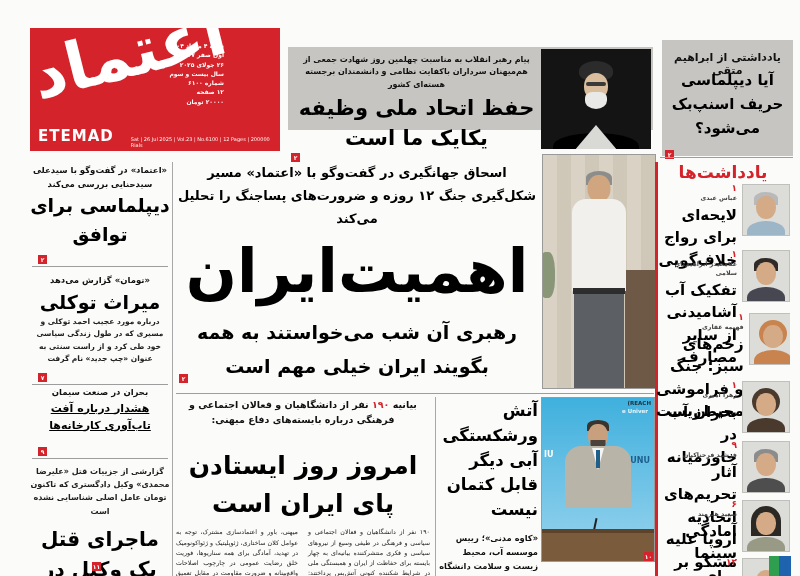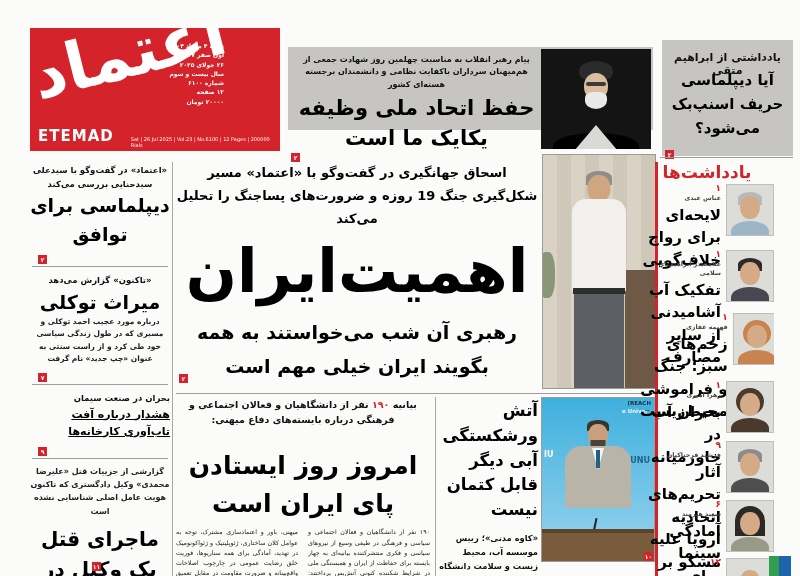--- a/index.html
+++ b/index.html
@@ -89,21 +89,21 @@
   .photo-m .lbl4{position:absolute;right:4px;top:58px;font-size:8px;color:#1d5e8c;font-weight:bold;}
   .photo-m .hair{position:absolute;left:50%;transform:translateX(-50%);top:22px;width:22px;height:11px;background:#3a332e;border-radius:50% 50% 0 0;}
   .photo-m .face{position:absolute;left:50%;transform:translateX(-50%);top:26px;width:20px;height:24px;background:#c9a07e;border-radius:46%;}
   .photo-m .beard{position:absolute;left:50%;transform:translateX(-50%);top:42px;width:15px;height:9px;background:#4a413a;border-radius:0 0 50% 50%;}
   .photo-m .suit{position:absolute;left:50%;transform:translateX(-50%);top:48px;width:66px;height:62px;background:#b9b4a8;border-radius:16px 16px 0 0;}
   .photo-m .shirt{position:absolute;left:50%;transform:translateX(-50%);top:50px;width:12px;height:22px;background:#f4f4f2;clip-path:polygon(0 0,100% 0,50% 100%);}
   .photo-m .tie{position:absolute;left:50%;transform:translateX(-50%);top:52px;width:4px;height:18px;background:#1f5f8a;}
   .photo-m .podium{position:absolute;left:0;bottom:0;width:100%;height:28px;background:#7a5c3c;border-top:4px solid #5d432a;}
   .photo-m .mic{position:absolute;left:46%;bottom:28px;width:1.5px;height:15px;background:#222;transform:rotate(12deg);}
   
-  .sidebar{left:640px;top:160px;width:134px;height:416px;overflow:hidden;}
+  .sidebar{left:656px;top:160px;width:134px;height:416px;overflow:hidden;}
   .sb-title{position:absolute;left:0;right:0;top:2px;text-align:center;color:#d4232a;font-size:17px;font-weight:900;}
   .sb-item{position:absolute;left:0;right:0;display:flex;gap:5px;align-items:flex-start;}
   .sb-text{flex:1;text-align:right;direction:rtl;}
   .sb-num{color:#d4232a;font-size:9px;font-weight:bold;line-height:1.1;}
   .sb-author{font-size:6.3px;font-weight:bold;color:#444;line-height:1.4;}
   .sb-title-txt{font-size:15px;font-weight:900;color:#000;line-height:1.5;margin-top:1px;}
   .ph{position:relative;width:46px;height:50px;background:#dcdcd8;border:1px solid #bfbfbc;flex:none;overflow:hidden;}
   .ph .hair{position:absolute;left:50%;transform:translateX(-50%);top:7px;width:24px;height:13px;background:#555;border-radius:50% 50% 0 0;}
   .ph .face{position:absolute;left:50%;transform:translateX(-50%);top:11px;width:20px;height:23px;background:#d4ab86;border-radius:48%;}
   .ph .torso{position:absolute;left:50%;transform:translateX(-50%);bottom:-7px;width:38px;height:21px;background:#666;border-radius:50% 50% 0 0;}
@@ -156,21 +156,21 @@
   </div>
   <div class="pgm" style="left:291px;top:153px;">۲</div>
 
   <div class="abs graybox tr-box">
     <div class="tr-kicker rtl">یادداشتی از ابراهیم متقی</div>
     <div class="tr-head rtl">آیا دیپلماسی حریف اسنپ‌بک می‌شود؟</div>
   </div>
   <div class="pgm" style="left:665px;top:150px;">۲</div>
 
   <div class="abs main-block rtl">
-    <div class="main-kicker">اسحاق جهانگیری در گفت‌وگو با «اعتماد» مسیر شکل‌گیری جنگ 19 روزه و ضرورت‌های پساجنگ را تحلیل می‌کند</div>
+    <div class="main-kicker">اسحاق جهانگیری در گفت‌وگو با «اعتماد» مسیر شکل‌گیری جنگ ۱۲ روزه و ضرورت‌های پساجنگ را تحلیل می‌کند</div>
     <div class="main-head">اهمیت‌ایران</div>
     <div class="main-sub">رهبری آن شب می‌خواستند به همه بگویند ایران خیلی مهم است</div>
   </div>
   <div class="pgm" style="left:179px;top:374px;">۲</div>
   <div class="abs photo-j">
     <span class="furn"></span>
     <span class="plant"></span>
     <span class="hair"></span>
     <span class="face"></span>
     <span class="shirt"></span>
@@ -186,36 +186,36 @@
 
   <div class="abs leftcol rtl">
     <div class="lc" style="top:2px;">
       <div class="lc-kicker">«اعتماد» در گفت‌وگو با سیدعلی سیدحنایی بررسی می‌کند</div>
       <div class="lc-head-lg">دیپلماسی برای توافق</div>
     </div>
     <div class="lc-div" style="top:104px;">
       <span class="pgm">۲</span>
     </div>
     <div class="lc" style="top:112px;">
-      <div class="lc-kicker">«تاکنون» گزارش می‌دهد</div>
+      <div class="lc-kicker">«تومان» گزارش می‌دهد</div>
       <div class="lc-head-lg">میراث توکلی</div>
       <div class="lc-body">درباره مورد عجیب احمد توکلی و مسیری که در طول زندگی سیاسی خود طی کرد و از راست سنتی به عنوان «چپ جدید» نام گرفت</div>
     </div>
     <div class="lc-div" style="top:222px;">
       <span class="pgm">۷</span>
     </div>
-    <div class="lc" style="top:230px;text-align:right;">
+    <div class="lc" style="top:224px;">
       <div class="lc-kicker">بحران در صنعت سیمان</div>
       <div class="lc-head-md">هشدار درباره آفت تاب‌آوری کارخانه‌ها</div>
     </div>
     <div class="lc-div" style="top:296px;">
       <span class="pgm">۹</span>
     </div>
     <div class="lc" style="top:303px;">
-      <div class="lc-body" style="font-size:8px;">گزارشی از جزییات قتل «علیرضا محمدی» وکیل دادگستری که تاکنون هویت عامل اصلی شناسایی نشده است</div>
+      <div class="lc-body" style="font-size:8px;">گزارشی از جزییات قتل «علیرضا محمدی» وکیل دادگستری که تاکنون تومان عامل اصلی شناسایی نشده است</div>
       <div class="lc-head-sm" style="margin-top:6px;">ماجرای قتل یک وکیل در تهران</div>
     </div>
     <div class="pgm" style="left:62px;top:400px;">۱۱</div>
   </div>
 
   <div class="abs stmt rtl">
     <div class="stmt-kicker"><span>بیانیه </span><span class="rednum">۱۹۰</span><span> نفر از دانشگاهیان و فعالان اجتماعی و فرهنگی درباره بایسته‌های دفاع میهنی:</span></div>
     <div class="stmt-head">امروز روز ایستادن پای ایران است</div>
     <div class="stmt-body">
       <span>۱۹۰ نفر از دانشگاهیان و فعالان اجتماعی و سیاسی و فرهنگی در طیفی وسیع از نیروهای سیاسی و فکری منتشرکننده بیانیه‌ای به چهار بایسته برای حفاظت از ایران و همبستگی ملی در شرایط شکننده کنونی آتش‌بس پرداختند: حفظ و گسترش چتر همبستگی ملی در دفاع میهنی، باور و اعتمادسازی مشترک، توجه به عوامل کلان ساختاری، ژئوپلیتیک و ژئواکونومیک در تهدید،</span>

